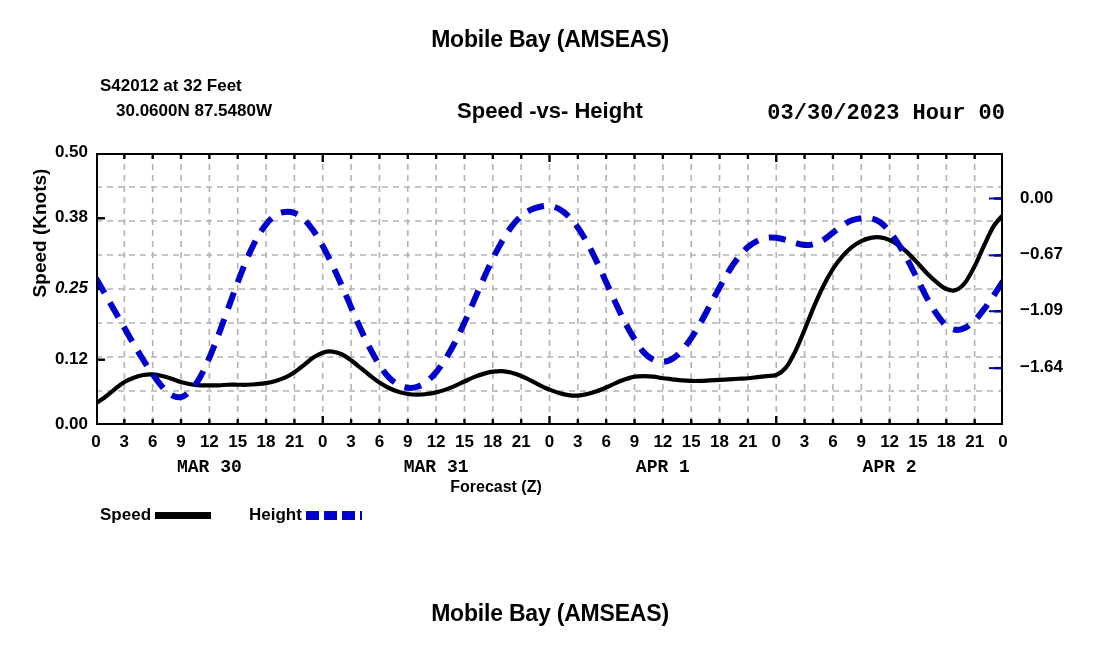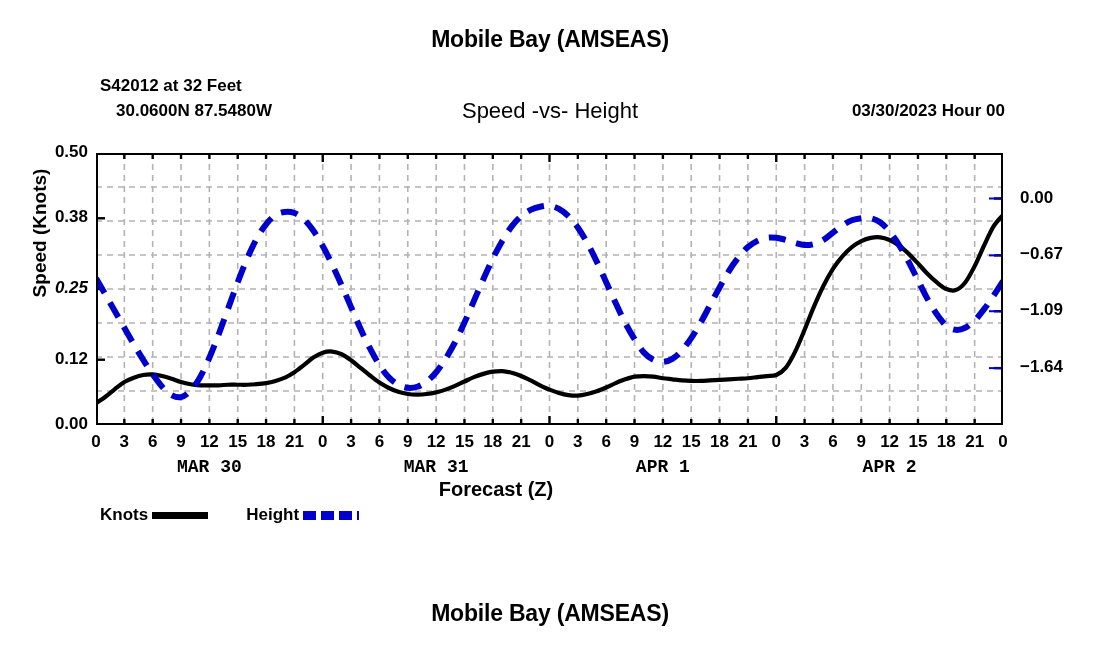--- a/index.html
+++ b/index.html
@@ -33,47 +33,48 @@
     left: 100px; top: 76px;
     font-size: 17px; font-weight: bold;
   }
   #station-line2 {
     left: 116px; top: 101px;
     font-size: 17px; font-weight: bold;
   }
   #subtitle {
     left: 0; top: 98px; width: 1100px;
     text-align: center;
-    font-size: 22px; font-weight: normal;
+    font-size: 22px; font-weight: bold;
   }
   #run-stamp {
     right: 95px; top: 101px;
-    font-size: 17px; font-weight: bold;
+    font-size: 22px; font-weight: bold;
     white-space: nowrap;
+    font-family: Liberation Mono, monospace;
   }
 
   
   #plot-area {
     left: 96px; top: 153px;
     width: 907px; height: 272px;
   }
   #plot-svg { display: block; }
 
   
   #ylabel-left {
     left: -60px; top: 222px;
     width: 200px; text-align: center;
     transform: rotate(-90deg);
     transform-origin: 50% 50%;
     font-size: 19px; font-weight: bold;
   }
   #xlabel {
     left: 0; top: 478px; width: 992px;
     text-align: center;
-    font-size: 20px; font-weight: bold;
+    font-size: 16px; font-weight: bold;
   }
 
   
   .ytick-left {
     position: absolute;
     right: 1012px;
     text-align: center;
     font-size: 17px; font-weight: bold;
     white-space: nowrap;
   }
@@ -315,21 +316,21 @@
     <g id="series-layer">
         <path d="M 0.00 250.24 C 1.57 249.15, 6.30 246.07, 9.45 243.71 C 12.60 241.35, 15.75 238.54, 18.90 236.10 C 22.05 233.65, 25.19 230.93, 28.34 229.02 C 31.49 227.12, 34.64 225.85, 37.79 224.67 C 40.94 223.49, 44.09 222.50, 47.24 221.95 C 50.39 221.41, 53.54 221.23, 56.69 221.41 C 59.84 221.59, 62.99 222.31, 66.14 223.04 C 69.28 223.77, 72.43 224.76, 75.58 225.76 C 78.73 226.76, 81.88 228.12, 85.03 229.02 C 88.18 229.93, 91.33 230.66, 94.48 231.20 C 97.63 231.74, 100.78 232.11, 103.93 232.29 C 107.08 232.47, 110.23 232.29, 113.38 232.29 C 116.52 232.29, 119.67 232.38, 122.82 232.29 C 125.97 232.20, 129.12 231.83, 132.27 231.74 C 135.42 231.65, 138.57 231.74, 141.72 231.74 C 144.87 231.74, 148.02 231.83, 151.17 231.74 C 154.32 231.65, 157.47 231.47, 160.61 231.20 C 163.76 230.93, 166.91 230.66, 170.06 230.11 C 173.21 229.57, 176.36 228.84, 179.51 227.94 C 182.66 227.03, 185.81 226.12, 188.96 224.67 C 192.11 223.22, 195.26 221.32, 198.41 219.23 C 201.56 217.15, 204.70 214.61, 207.85 212.16 C 211.00 209.71, 214.15 206.63, 217.30 204.54 C 220.45 202.46, 223.60 200.65, 226.75 199.65 C 229.90 198.65, 233.05 198.29, 236.20 198.56 C 239.35 198.83, 242.50 199.83, 245.65 201.28 C 248.80 202.73, 251.94 205.00, 255.09 207.26 C 258.24 209.53, 261.39 212.34, 264.54 214.88 C 267.69 217.42, 270.84 220.05, 273.99 222.50 C 277.14 224.94, 280.29 227.48, 283.44 229.57 C 286.59 231.65, 289.74 233.47, 292.89 235.01 C 296.03 236.55, 299.18 237.82, 302.33 238.82 C 305.48 239.81, 308.63 240.54, 311.78 240.99 C 314.93 241.45, 318.08 241.54, 321.23 241.54 C 324.38 241.54, 327.53 241.35, 330.68 240.99 C 333.83 240.63, 336.98 240.09, 340.13 239.36 C 343.27 238.63, 346.42 237.73, 349.57 236.64 C 352.72 235.55, 355.87 234.19, 359.02 232.83 C 362.17 231.47, 365.32 229.93, 368.47 228.48 C 371.62 227.03, 374.77 225.40, 377.92 224.13 C 381.07 222.86, 384.22 221.77, 387.36 220.86 C 390.51 219.96, 393.66 219.14, 396.81 218.69 C 399.96 218.23, 403.11 217.96, 406.26 218.14 C 409.41 218.33, 412.56 218.96, 415.71 219.78 C 418.86 220.59, 422.01 221.77, 425.16 223.04 C 428.31 224.31, 431.45 225.85, 434.60 227.39 C 437.75 228.93, 440.90 230.75, 444.05 232.29 C 447.20 233.83, 450.35 235.37, 453.50 236.64 C 456.65 237.91, 459.80 239.00, 462.95 239.90 C 466.10 240.81, 469.25 241.63, 472.40 242.08 C 475.55 242.53, 478.69 242.81, 481.84 242.62 C 484.99 242.44, 488.14 241.72, 491.29 240.99 C 494.44 240.27, 497.59 239.36, 500.74 238.27 C 503.89 237.18, 507.04 235.82, 510.19 234.46 C 513.34 233.10, 516.49 231.47, 519.64 230.11 C 522.78 228.75, 525.93 227.39, 529.08 226.30 C 532.23 225.22, 535.38 224.13, 538.53 223.58 C 541.68 223.04, 544.83 223.04, 547.98 223.04 C 551.13 223.04, 554.28 223.22, 557.43 223.58 C 560.58 223.95, 563.73 224.76, 566.88 225.22 C 570.02 225.67, 573.17 225.94, 576.32 226.30 C 579.47 226.67, 582.62 227.12, 585.77 227.39 C 588.92 227.66, 592.07 227.85, 595.22 227.94 C 598.37 228.03, 601.52 228.03, 604.67 227.94 C 607.82 227.85, 610.97 227.57, 614.11 227.39 C 617.26 227.21, 620.41 227.03, 623.56 226.85 C 626.71 226.67, 629.86 226.49, 633.01 226.30 C 636.16 226.12, 639.31 225.94, 642.46 225.76 C 645.61 225.58, 648.76 225.49, 651.91 225.22 C 655.06 224.94, 658.20 224.49, 661.35 224.13 C 664.50 223.77, 667.65 223.40, 670.80 223.04 C 673.95 222.68, 677.10 223.31, 680.25 221.95 C 683.40 220.59, 686.55 218.78, 689.70 214.88 C 692.85 210.98, 696.00 204.91, 699.15 198.56 C 702.30 192.21, 705.44 184.33, 708.59 176.80 C 711.74 169.27, 714.89 160.75, 718.04 153.41 C 721.19 146.06, 724.34 138.99, 727.49 132.74 C 730.64 126.48, 733.79 120.77, 736.94 115.87 C 740.09 110.98, 743.24 106.99, 746.39 103.36 C 749.53 99.73, 752.68 96.65, 755.83 94.11 C 758.98 91.57, 762.13 89.67, 765.28 88.13 C 768.43 86.59, 771.58 85.50, 774.73 84.86 C 777.88 84.23, 781.03 83.96, 784.18 84.32 C 787.33 84.68, 790.48 85.68, 793.63 87.04 C 796.77 88.40, 799.92 90.21, 803.07 92.48 C 806.22 94.75, 809.37 97.65, 812.52 100.64 C 815.67 103.63, 818.82 107.08, 821.97 110.43 C 825.12 113.79, 828.27 117.59, 831.42 120.77 C 834.57 123.94, 837.72 126.93, 840.86 129.47 C 844.01 132.01, 847.16 134.73, 850.31 136.00 C 853.46 137.27, 856.61 138.18, 859.76 137.09 C 862.91 136.00, 866.06 133.46, 869.21 129.47 C 872.36 125.48, 875.51 119.32, 878.66 113.15 C 881.81 106.99, 884.95 99.10, 888.10 92.48 C 891.25 85.86, 894.40 78.52, 897.55 73.44 C 900.70 68.36, 905.43 63.92, 907.00 62.02" fill="none" stroke="#000000" stroke-width="4.2" stroke-linecap="round" stroke-linejoin="round"></path>
         <path d="M 0.00 125.14 C 1.57 127.90, 6.30 136.17, 9.45 141.69 C 12.60 147.20, 15.75 152.72, 18.90 158.24 C 22.05 163.75, 25.19 169.27, 28.34 174.78 C 31.49 180.30, 34.64 185.99, 37.79 191.33 C 40.94 196.67, 44.09 201.85, 47.24 206.84 C 50.39 211.84, 53.54 216.84, 56.69 221.32 C 59.84 225.80, 62.99 230.29, 66.14 233.73 C 69.28 237.18, 72.43 240.28, 75.58 242.01 C 78.73 243.73, 81.88 244.77, 85.03 244.08 C 88.18 243.39, 91.33 241.15, 94.48 237.87 C 97.63 234.60, 100.78 229.94, 103.93 224.43 C 107.08 218.91, 110.23 212.02, 113.38 204.78 C 116.52 197.54, 119.67 189.26, 122.82 180.99 C 125.97 172.71, 129.12 163.75, 132.27 155.13 C 135.42 146.51, 138.57 137.55, 141.72 129.28 C 144.87 121.00, 148.02 112.73, 151.17 105.49 C 154.32 98.25, 157.47 91.53, 160.61 85.84 C 163.76 80.15, 166.91 75.33, 170.06 71.36 C 173.21 67.40, 176.36 64.12, 179.51 62.05 C 182.66 59.98, 185.81 59.30, 188.96 58.95 C 192.11 58.61, 195.26 58.78, 198.41 59.98 C 201.56 61.19, 204.70 63.26, 207.85 66.19 C 211.00 69.12, 214.15 73.08, 217.30 77.57 C 220.45 82.05, 223.60 87.39, 226.75 93.08 C 229.90 98.77, 233.05 105.15, 236.20 111.70 C 239.35 118.25, 242.50 125.31, 245.65 132.38 C 248.80 139.45, 251.94 146.86, 255.09 154.10 C 258.24 161.34, 261.39 168.92, 264.54 175.82 C 267.69 182.71, 270.84 189.43, 273.99 195.47 C 277.14 201.50, 280.29 207.19, 283.44 212.02 C 286.59 216.84, 289.74 221.15, 292.89 224.43 C 296.03 227.70, 299.18 229.94, 302.33 231.67 C 305.48 233.39, 308.63 234.42, 311.78 234.77 C 314.93 235.11, 318.08 234.77, 321.23 233.73 C 324.38 232.70, 327.53 230.98, 330.68 228.56 C 333.83 226.15, 336.98 223.05, 340.13 219.25 C 343.27 215.46, 346.42 210.81, 349.57 205.81 C 352.72 200.81, 355.87 195.30, 359.02 189.26 C 362.17 183.23, 365.32 176.51, 368.47 169.61 C 371.62 162.72, 374.77 155.13, 377.92 147.89 C 381.07 140.65, 384.22 133.24, 387.36 126.17 C 390.51 119.11, 393.66 111.87, 396.81 105.49 C 399.96 99.11, 403.11 93.25, 406.26 87.91 C 409.41 82.57, 412.56 77.57, 415.71 73.43 C 418.86 69.29, 422.01 65.85, 425.16 63.09 C 428.31 60.33, 431.45 58.43, 434.60 56.88 C 437.75 55.33, 440.90 54.47, 444.05 53.78 C 447.20 53.09, 450.35 52.40, 453.50 52.75 C 456.65 53.09, 459.80 54.12, 462.95 55.85 C 466.10 57.57, 469.25 59.98, 472.40 63.09 C 475.55 66.19, 478.69 69.98, 481.84 74.46 C 484.99 78.95, 488.14 84.29, 491.29 89.98 C 494.44 95.67, 497.59 102.04, 500.74 108.59 C 503.89 115.14, 507.04 122.38, 510.19 129.28 C 513.34 136.17, 516.49 143.24, 519.64 149.96 C 522.78 156.68, 525.93 163.58, 529.08 169.61 C 532.23 175.65, 535.38 181.16, 538.53 186.16 C 541.68 191.16, 544.83 196.16, 547.98 199.60 C 551.13 203.05, 554.28 205.29, 557.43 206.84 C 560.58 208.40, 563.73 209.08, 566.88 208.91 C 570.02 208.74, 573.17 207.71, 576.32 205.81 C 579.47 203.91, 582.62 200.98, 585.77 197.54 C 588.92 194.09, 592.07 189.78, 595.22 185.13 C 598.37 180.47, 601.52 175.13, 604.67 169.61 C 607.82 164.10, 610.97 157.89, 614.11 152.03 C 617.26 146.17, 620.41 140.14, 623.56 134.45 C 626.71 128.76, 629.86 122.90, 633.01 117.90 C 636.16 112.90, 639.31 108.42, 642.46 104.46 C 645.61 100.49, 648.76 96.87, 651.91 94.11 C 655.06 91.36, 658.20 89.46, 661.35 87.91 C 664.50 86.36, 667.65 85.32, 670.80 84.81 C 673.95 84.29, 677.10 84.46, 680.25 84.81 C 683.40 85.15, 686.55 86.01, 689.70 86.87 C 692.85 87.74, 696.00 89.12, 699.15 89.98 C 702.30 90.84, 705.44 91.87, 708.59 92.05 C 711.74 92.22, 714.89 91.87, 718.04 91.01 C 721.19 90.15, 724.34 88.77, 727.49 86.87 C 730.64 84.98, 733.79 82.05, 736.94 79.63 C 740.09 77.22, 743.24 74.46, 746.39 72.40 C 749.53 70.33, 752.68 68.43, 755.83 67.22 C 758.98 66.02, 762.13 65.50, 765.28 65.16 C 768.43 64.81, 771.58 64.47, 774.73 65.16 C 777.88 65.85, 781.03 67.05, 784.18 69.29 C 787.33 71.53, 790.48 74.81, 793.63 78.60 C 796.77 82.39, 799.92 87.05, 803.07 92.05 C 806.22 97.04, 809.37 102.73, 812.52 108.59 C 815.67 114.45, 818.82 121.00, 821.97 127.21 C 825.12 133.41, 828.27 140.14, 831.42 145.83 C 834.57 151.51, 837.72 156.86, 840.86 161.34 C 844.01 165.82, 847.16 170.13, 850.31 172.71 C 853.46 175.30, 856.61 176.51, 859.76 176.85 C 862.91 177.20, 866.06 176.33, 869.21 174.78 C 872.36 173.23, 875.51 170.65, 878.66 167.54 C 881.81 164.44, 884.95 160.30, 888.10 156.17 C 891.25 152.03, 894.40 147.38, 897.55 142.72 C 900.70 138.07, 905.43 130.66, 907.00 128.24" fill="none" stroke="#0000cc" stroke-width="6" stroke-linecap="butt" stroke-linejoin="round" stroke-dasharray="17 11"></path>
       </g>
     <rect id="frame" x="0.5" y="0.5" width="906" height="271" fill="none" stroke="#000" stroke-width="3"></rect>
   </svg>
 </div>
 
 <div class="abs" id="legend">
   <div class="legend-entry">
-    <span>Knots</span>
+    <span>Speed</span>
     <span class="swatch-speed"></span>
   </div>
   <div class="legend-gap"></div>
   <div class="legend-entry">
     <span>Height</span>
     <span class="swatch-height"></span>
   </div>
 </div>
 
 <div class="abs" id="bottom-title">Mobile Bay (AMSEAS)</div>

